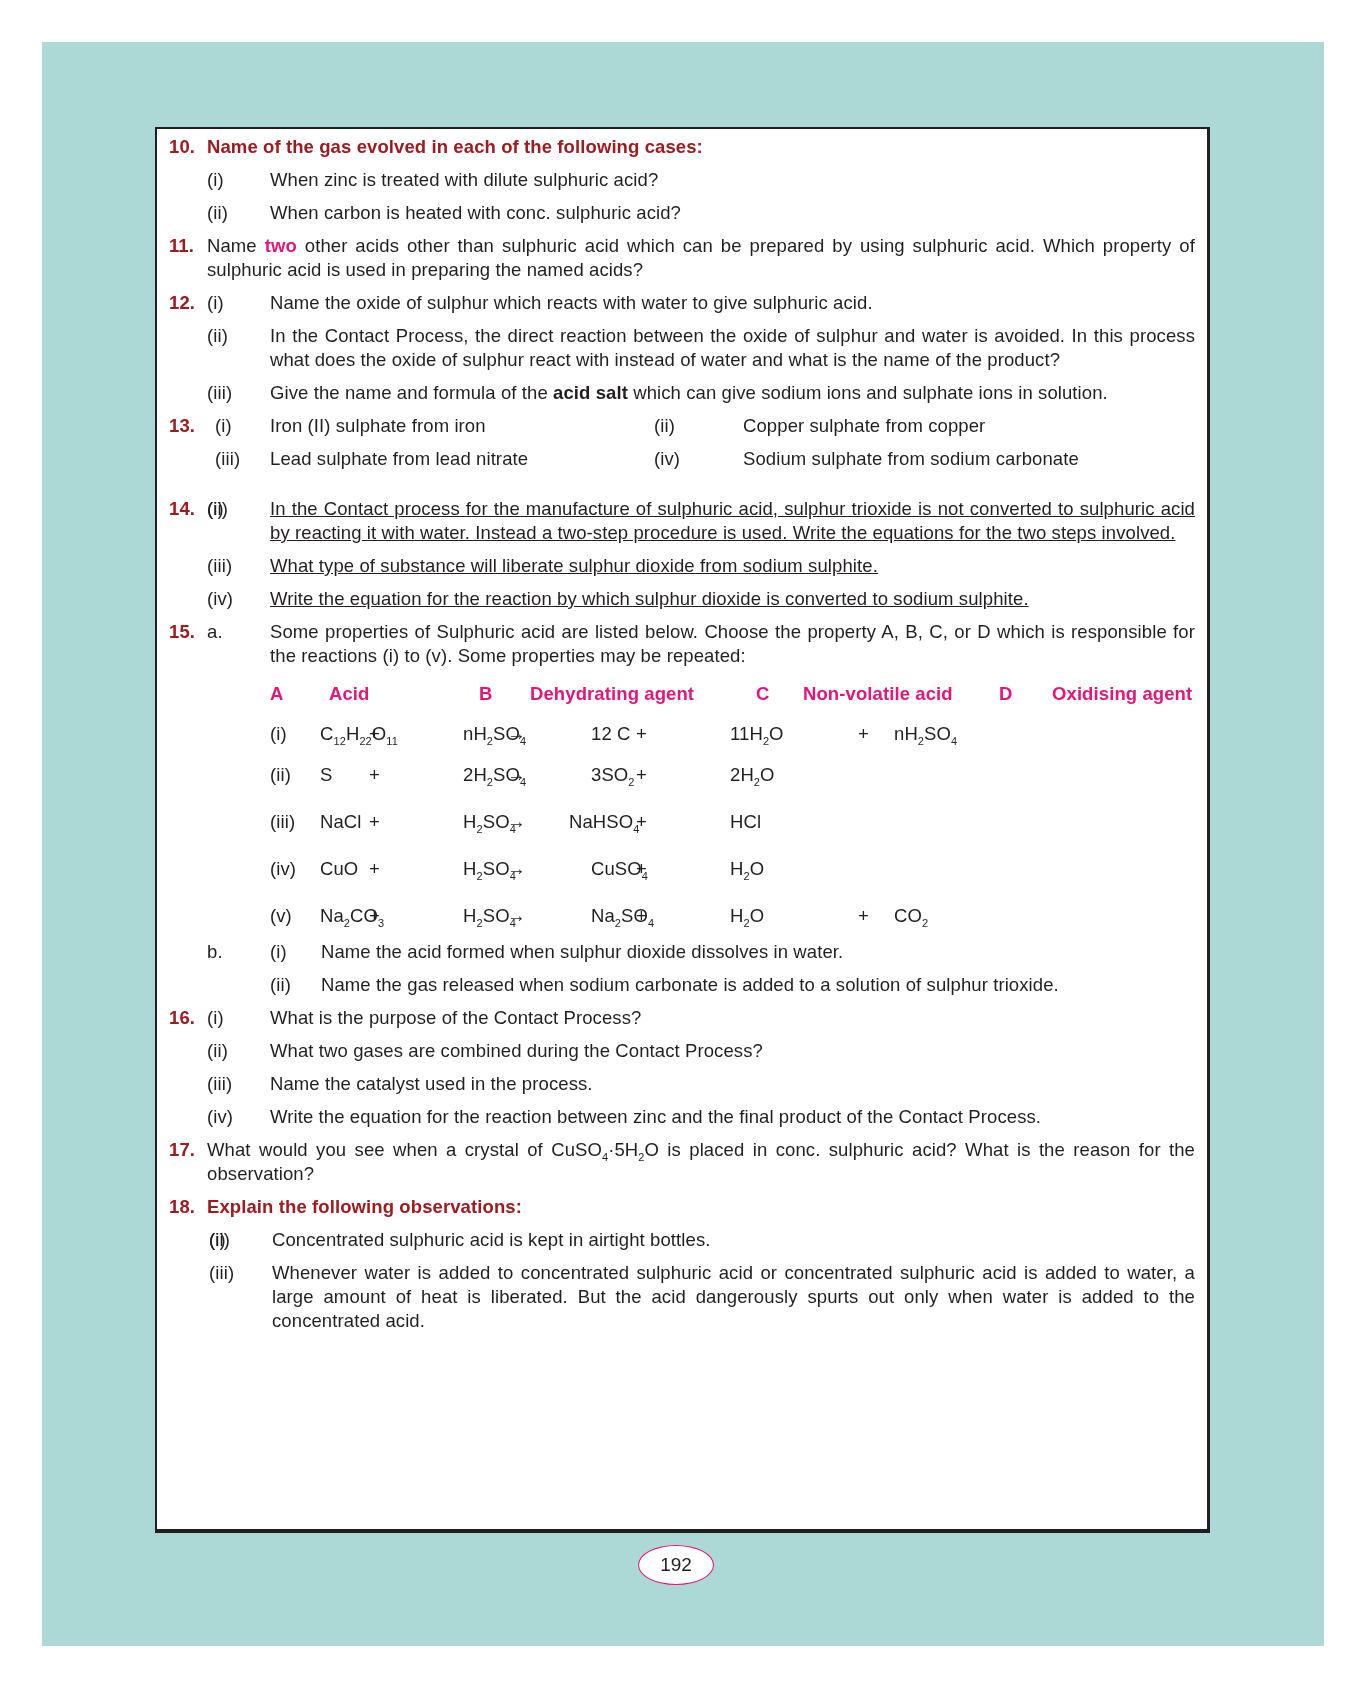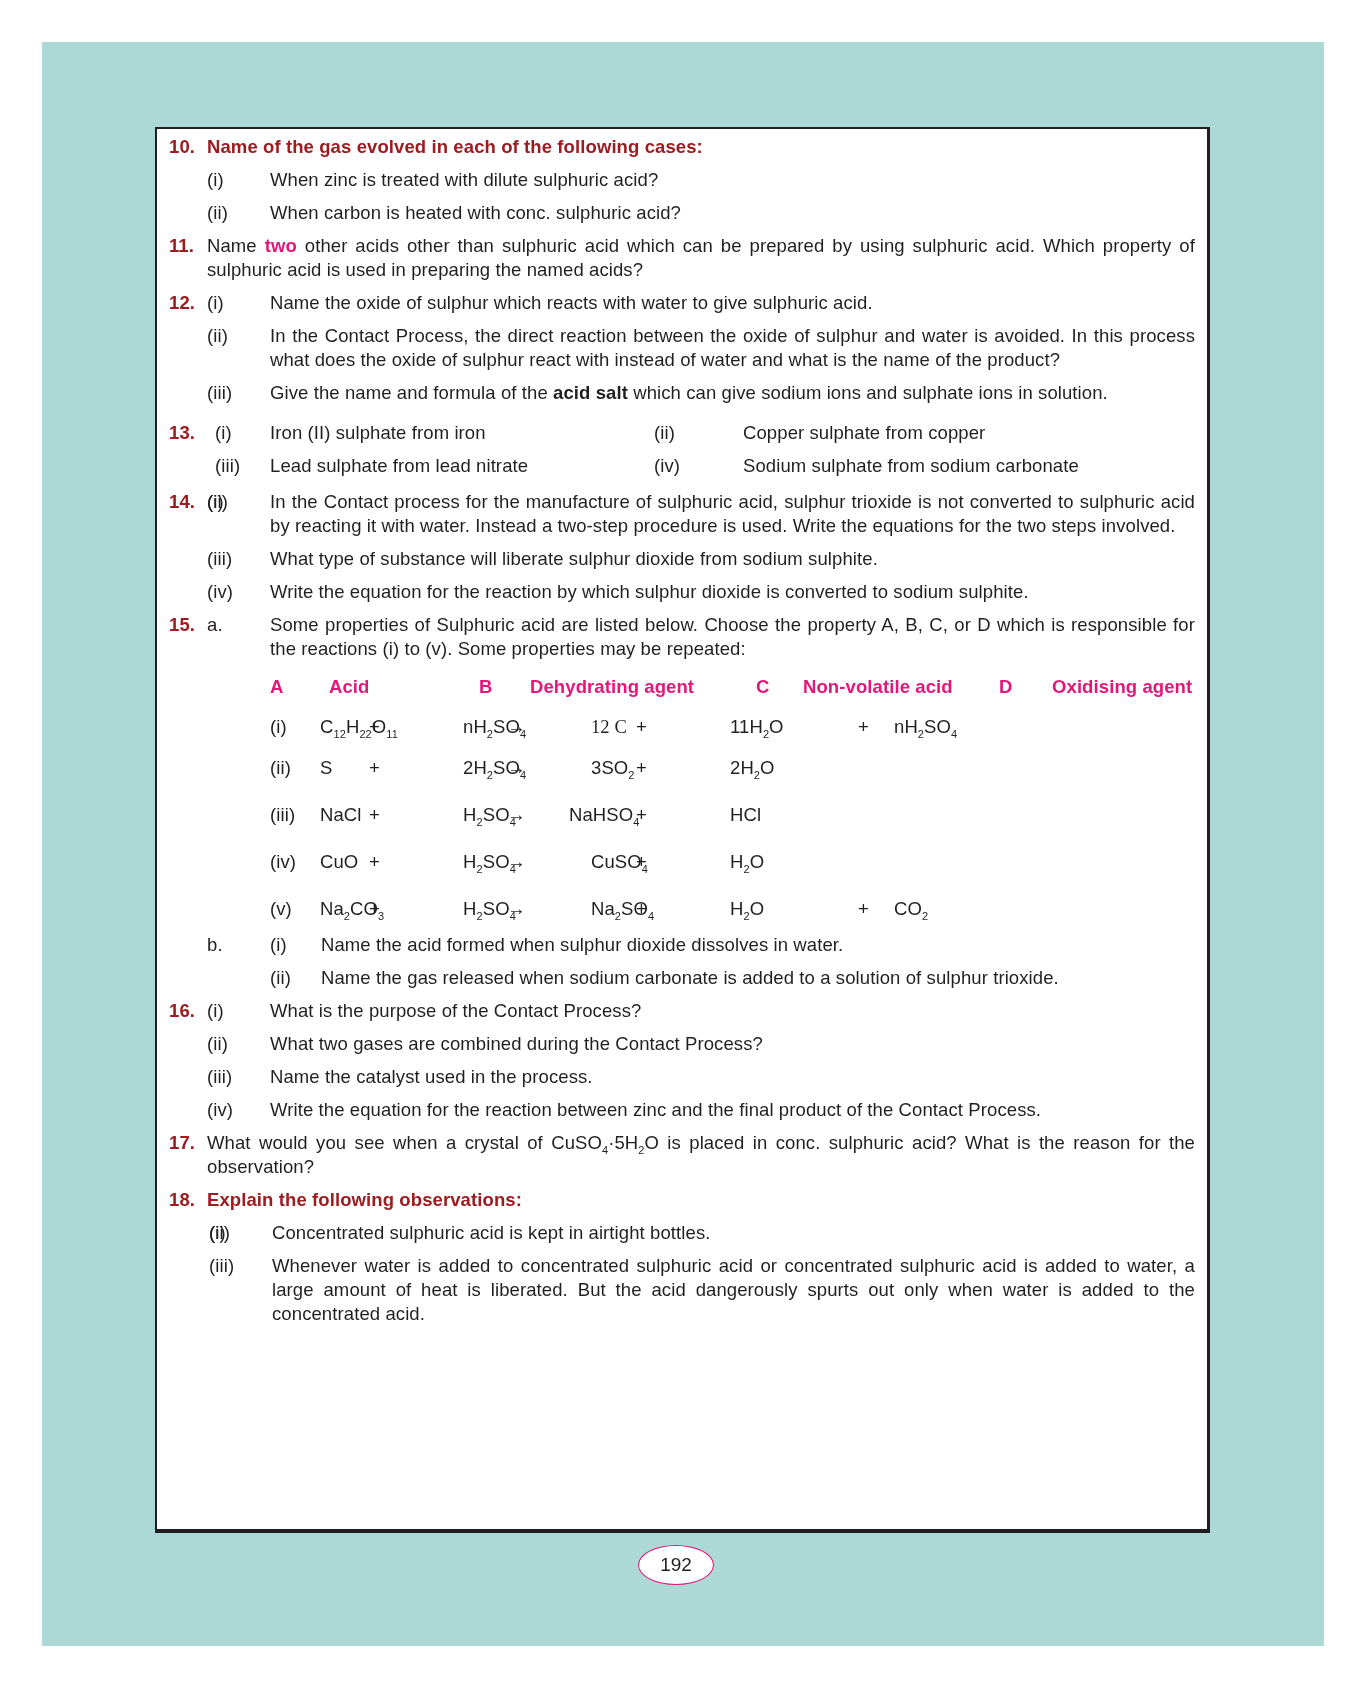--- a/index.html
+++ b/index.html
@@ -47,37 +47,37 @@
       <div class="row flush"><span>Name </span><span class="pink">two</span><span> other acids other than sulphuric acid which can be prepared by using sulphuric acid. Which property of sulphuric acid is used in preparing the named acids?</span></div>
     </div>
 
     <div class="q" style="margin-top:9px;">
       <span class="qnum">12.</span>
       <div class="row"><span class="lbl">(i)</span><span>Name the oxide of sulphur which reacts with water to give sulphuric acid.</span></div>
       <div class="row" style="margin-top:9px;"><span class="lbl">(ii)</span><span>In the Contact Process, the direct reaction between the oxide of sulphur and water is avoided. In this process what does the oxide of sulphur react with instead of water and what is the name of the product?</span></div>
       <div class="row" style="margin-top:9px;"><span class="lbl">(iii)</span><span>Give the name and formula of the </span><span class="bold">acid salt</span><span> which can give sodium ions and sulphate ions in solution.</span></div>
     </div>
 
-    <div class="q" style="margin-top:16px;">
+    <div class="q" style="margin-top:9px;">
       <span class="qnum">13.</span>
       <div class="grid2" style="margin-top:9px;">
         <span style="left:46px">(i)</span>
         <span style="left:101px">Iron (II) sulphate from iron</span>
         <span style="left:485px">(ii)</span>
         <span style="left:574px">Copper sulphate from copper</span>
       </div>
       <div class="grid2" style="margin-top:9px;">
         <span style="left:46px">(iii)</span>
         <span style="left:101px">Lead sulphate from lead nitrate</span>
         <span style="left:485px">(iv)</span>
         <span style="left:574px">Sodium sulphate from sodium carbonate</span>
       </div>
     </div>
 
-    <div class="q" style="margin-top:12px;">
+    <div class="q" style="margin-top:26px;text-decoration:underline;">
       <span class="qnum">14.</span>
       <div class="row"><span class="lbl">(i)</span></div>
       <div class="row" style="margin-top:9px;"><span class="lbl">(ii)</span><span>In the Contact process for the manufacture of sulphuric acid, sulphur trioxide is not converted to sulphuric acid by reacting it with water. Instead a two-step procedure is used. Write the equations for the two steps involved.</span></div>
       <div class="row" style="margin-top:9px;"><span class="lbl">(iii)</span><span>What type of substance will liberate sulphur dioxide from sodium sulphite.</span></div>
       <div class="row" style="margin-top:9px;"><span class="lbl">(iv)</span><span>Write the equation for the reaction by which sulphur dioxide is converted to sodium sulphite.</span></div>
     </div>
 
     <div class="q" style="margin-top:9px;">
       <span class="qnum">15.</span>
       <div class="row"><span class="lbl">a.</span><span>Some properties of Sulphuric acid are listed below. Choose the property A, B, C, or D which is responsible for the reactions (i) to (v). Some properties may be repeated:</span></div>
@@ -91,21 +91,21 @@
         <span style="left:830px">D</span>
         <span style="left:883px">Oxidising agent</span>
       </div>
       <div id="equations" style="margin-top:16px;">
           <div class="eq" style="margin-top: 0px;">
             <span style="left: 101px;">(i)</span>
             <span style="left: 151px;">C<sub>12</sub>H<sub>22</sub>O<sub>11</sub></span>
             <span style="left: 200px;">+</span>
             <span style="left: 294px;">nH<sub>2</sub>SO<sub>4</sub></span>
             <span style="left: 338px;">→</span>
-            <span style="left: 422px; font-family: Liberation Serif, serif;">12 C</span>
+            <span style="left: 422px;">12 C</span>
             <span style="left: 467px;">+</span>
             <span style="left: 561px;">11H<sub>2</sub>O</span>
             <span style="left: 689px;">+</span>
             <span style="left: 725px;">nH<sub>2</sub>SO<sub>4</sub></span>
           </div>
           <div class="eq" style="margin-top: 11px;">
             <span style="left: 101px;">(ii)</span>
             <span style="left: 151px;">S</span>
             <span style="left: 200px;">+</span>
             <span style="left: 294px;">2H<sub>2</sub>SO<sub>4</sub></span>

